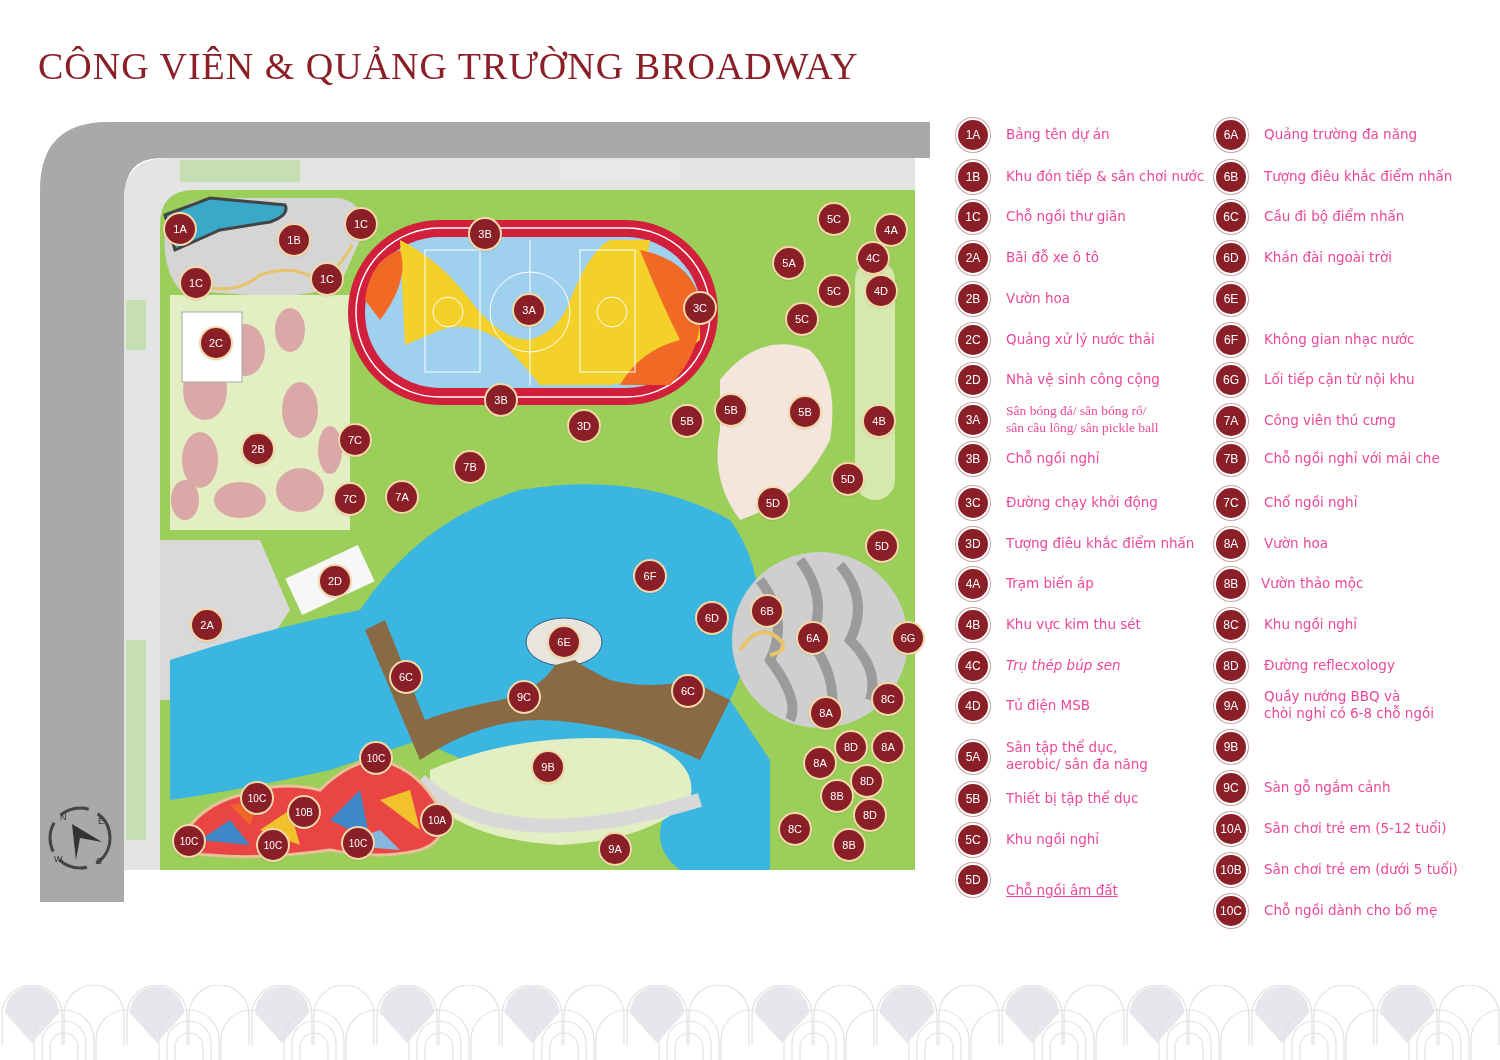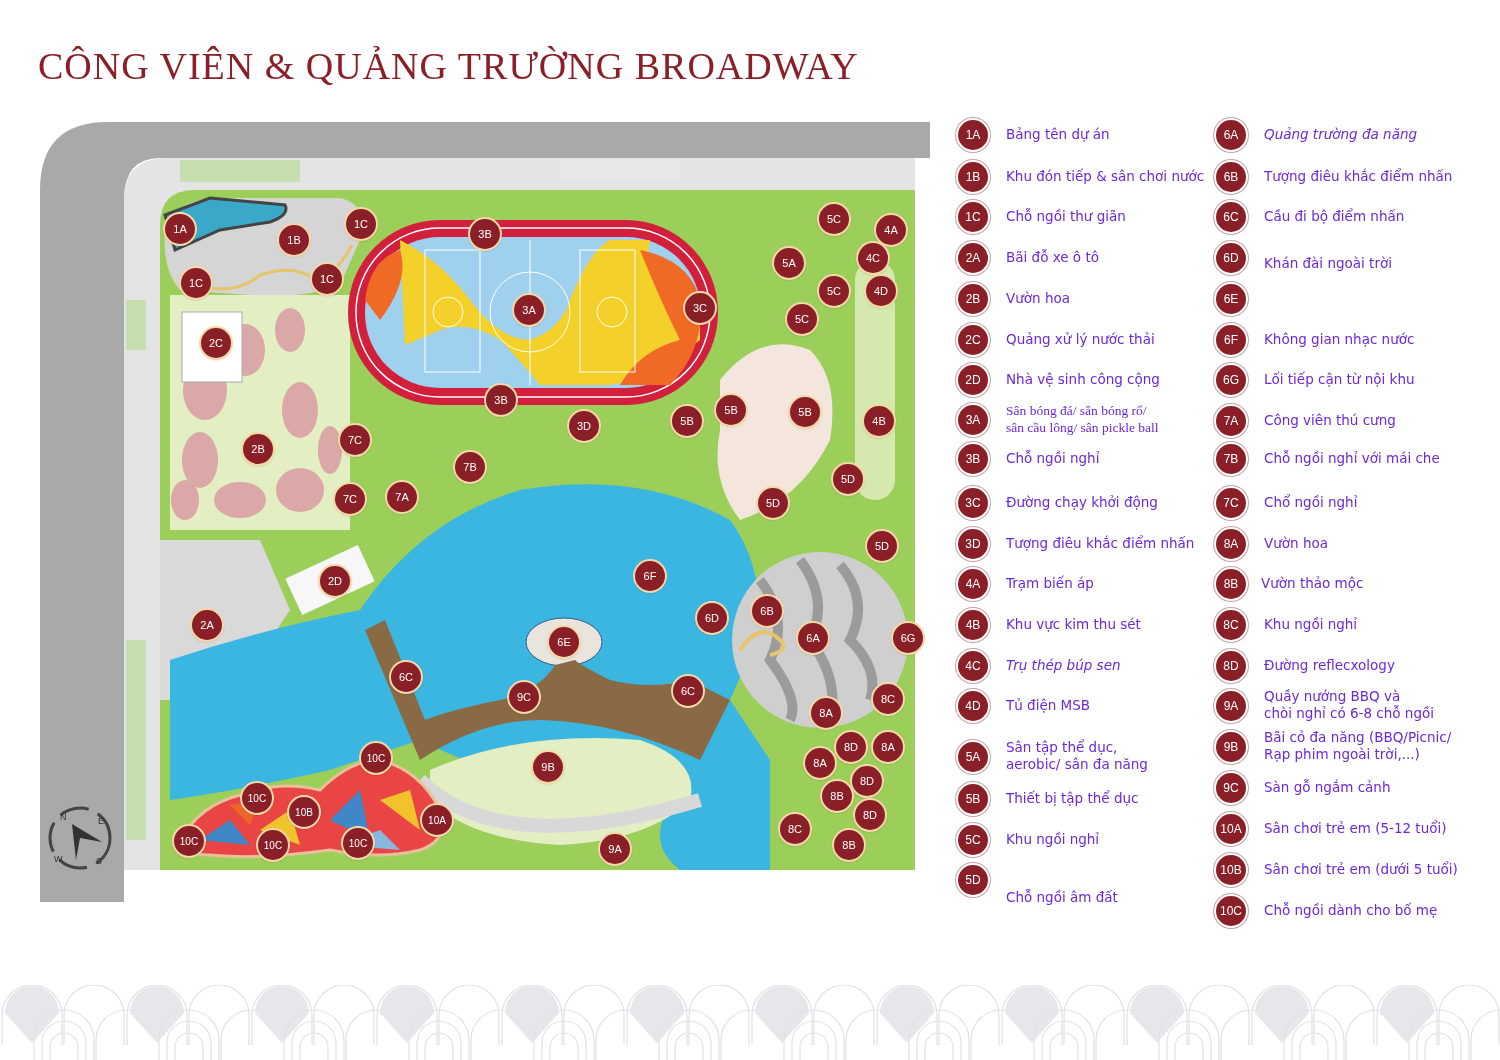--- a/index.html
+++ b/index.html
@@ -2,21 +2,21 @@
 <html><head>
 <meta charset="utf-8">
 <style>
   html,body{margin:0;padding:0;}
   body{width:1500px;height:1060px;background:#ffffff;position:relative;overflow:hidden;font-family:"Liberation Sans",sans-serif;}
   .title{position:absolute;left:38px;top:44px;font-family:"Liberation Serif",serif;font-size:38px;color:#8a1f27;letter-spacing:1px;}
   .map{position:absolute;left:40px;top:122px;width:890px;height:780px;}
   .legend{position:absolute;left:956px;top:122px;width:540px;}
   .leg-item{position:absolute;display:flex;align-items:flex-start;}
   .badge{width:30px;height:30px;border-radius:50%;background:#8a1f27;color:#fff;font-size:12px;display:flex;align-items:center;justify-content:center;box-shadow:0 0 0 2px #fff,0 0 0 3px #c9a3a3;flex-shrink:0;font-family:"Liberation Sans",sans-serif;}
-  .leg-text{margin-left:18px;font-size:14.5px;color:#6d28d9;line-height:17px;padding-top:0px;white-space:pre-line;font-family:"DejaVu Sans",sans-serif;font-size:13.5px;}
+  .leg-text{margin-left:18px;font-size:14.5px;color:#ec4899;line-height:17px;padding-top:0px;white-space:pre-line;font-family:"DejaVu Sans",sans-serif;font-size:13.5px;}
   .mbadge{position:absolute;width:30px;height:30px;border-radius:50%;background:#8a1f27;color:#fff;font-size:11px;display:flex;align-items:center;justify-content:center;box-shadow:0 0 0 2px #f3d9a8,0 1px 3px rgba(0,0,0,.5);transform:translate(-50%,-50%);font-family:"Liberation Sans",sans-serif;}
   .footer{position:absolute;left:0;top:985px;width:1500px;height:75px;}
 </style>
 </head>
 <body>
 
 <div class="title">CÔNG VIÊN &amp; QUẢNG TRƯỜNG BROADWAY</div>
 
 <svg class="map" viewBox="40 122 890 780" width="890" height="780" xmlns="http://www.w3.org/2000/svg">
 
@@ -241,39 +241,39 @@
       <div class="leg-item" style="left: 2px; top: 662px;">
         <div class="badge">5B</div>
         <div class="leg-text" style="margin-top: 6px;">Thiết bị tập thể dục</div>
       </div>
       <div class="leg-item" style="left: 2px; top: 703px;">
         <div class="badge">5C</div>
         <div class="leg-text" style="margin-top: 6px;">Khu ngồi nghỉ</div>
       </div>
       <div class="leg-item" style="left: 2px; top: 743px;">
         <div class="badge">5D</div>
-        <div class="leg-text" style="margin-top: 24px;">Chỗ ngồi âm đất</div>
+        <div class="leg-text" style="margin-top: 17px; text-decoration: underline;">Chỗ ngồi âm đất</div>
       </div>
     </div>
   <div id="legend-right">
       <div class="leg-item" style="left: 260px; top: -2px;">
         <div class="badge">6A</div>
-        <div class="leg-text" style="margin-top: 6px; font-style: italic;">Quảng trường đa năng</div>
+        <div class="leg-text" style="margin-top: 6px;">Quảng trường đa năng</div>
       </div>
       <div class="leg-item" style="left: 260px; top: 40px;">
         <div class="badge">6B</div>
         <div class="leg-text" style="margin-top: 6px;">Tượng điêu khắc điểm nhấn</div>
       </div>
       <div class="leg-item" style="left: 260px; top: 80px;">
         <div class="badge">6C</div>
         <div class="leg-text" style="margin-top: 6px;">Cầu đi bộ điểm nhấn</div>
       </div>
       <div class="leg-item" style="left: 260px; top: 121px;">
         <div class="badge">6D</div>
-        <div class="leg-text" style="margin-top: 12px;">Khán đài ngoài trời</div>
+        <div class="leg-text" style="margin-top: 6px;">Khán đài ngoài trời</div>
       </div>
       <div class="leg-item" style="left: 260px; top: 162px;">
         <div class="badge">6E</div>
       </div>
       <div class="leg-item" style="left: 260px; top: 203px;">
         <div class="badge">6F</div>
         <div class="leg-text" style="margin-top: 6px;">Không gian nhạc nước</div>
       </div>
       <div class="leg-item" style="left: 260px; top: 243px;">
         <div class="badge">6G</div>
@@ -307,22 +307,20 @@
         <div class="badge">8D</div>
         <div class="leg-text" style="margin-top: 6px;">Đường reflecxology</div>
       </div>
       <div class="leg-item" style="left: 260px; top: 569px;">
         <div class="badge">9A</div>
         <div class="leg-text" style="margin-top: -3px;">Quầy nướng BBQ và
 chòi nghỉ có 6-8 chỗ ngồi</div>
       </div>
       <div class="leg-item" style="left: 260px; top: 610px;">
         <div class="badge">9B</div>
-        <div class="leg-text" style="margin-top: -3px;">Bãi cỏ đa năng (BBQ/Picnic/
-Rạp phim ngoài trời,...)</div>
       </div>
       <div class="leg-item" style="left: 260px; top: 651px;">
         <div class="badge">9C</div>
         <div class="leg-text" style="margin-top: 6px;">Sàn gỗ ngắm cảnh</div>
       </div>
       <div class="leg-item" style="left: 260px; top: 692px;">
         <div class="badge">10A</div>
         <div class="leg-text" style="margin-top: 6px;">Sân chơi trẻ em (5-12 tuổi)</div>
       </div>
       <div class="leg-item" style="left: 260px; top: 733px;">

